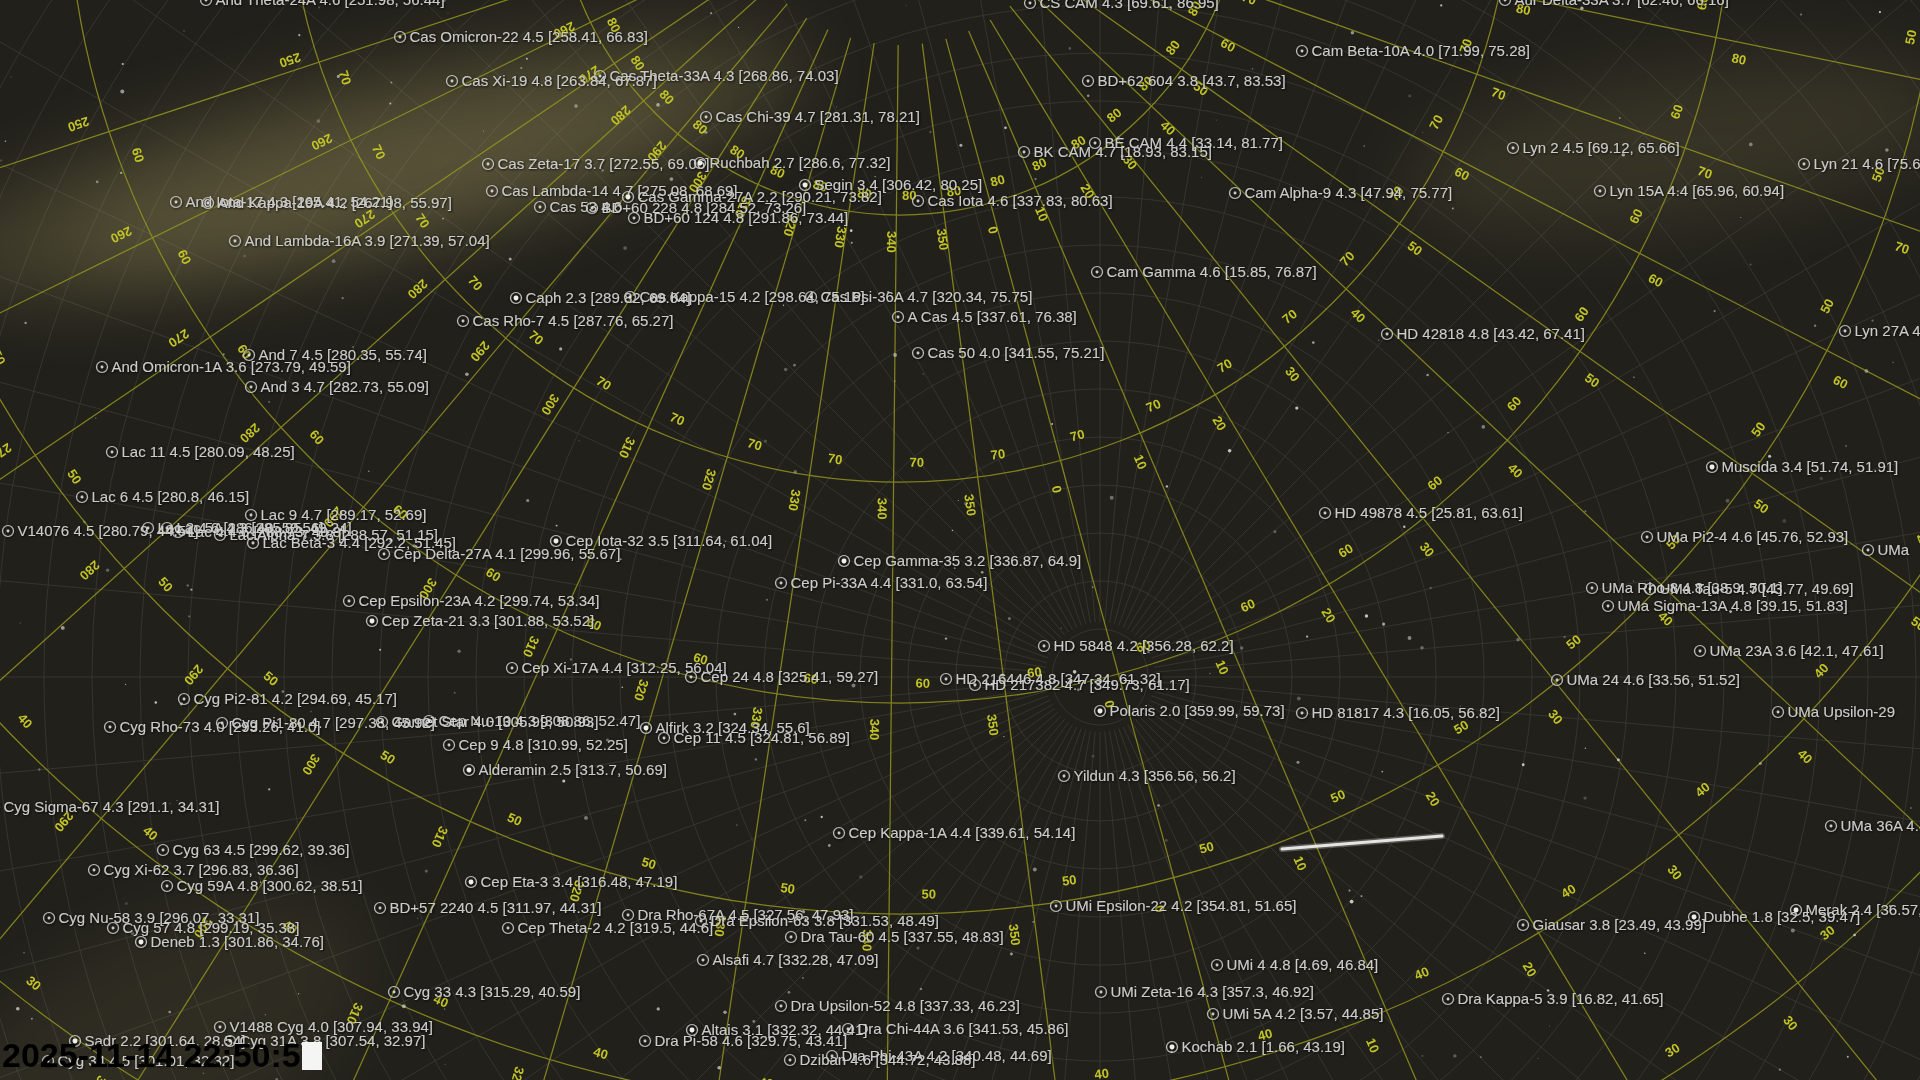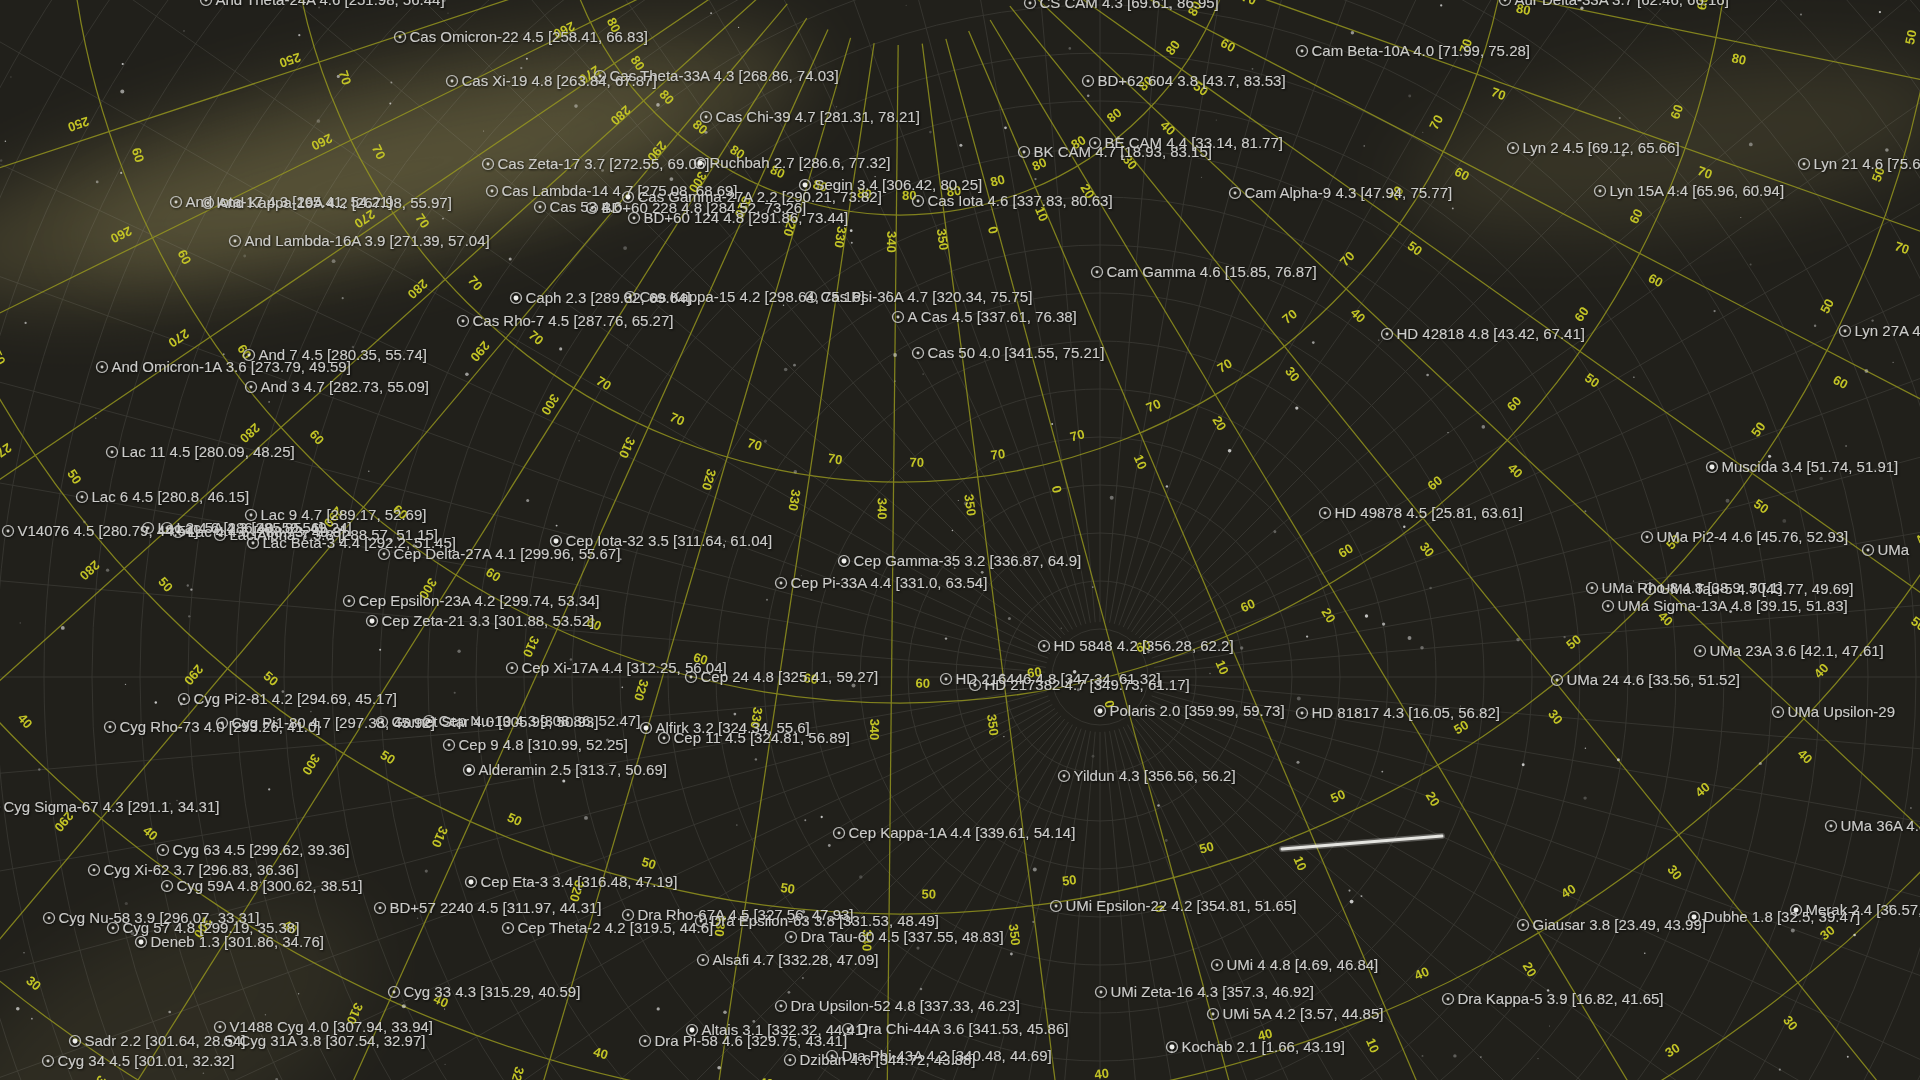--- a/index.html
+++ b/index.html
@@ -1202,13 +1202,14 @@
           <circle cx="230" cy="1041" r="1.4" fill="#efefec" opacity="0.8"></circle>
           <text x="239.5" y="1046" font-size="15" fill="#cbcbc9">Cyg 31A 3.8 [307.54, 32.97]</text>
         </g>
         <g>
           <circle cx="48" cy="1061" r="5.5" fill="none" stroke="#cbcbc9" stroke-width="1.2" opacity="0.9"></circle>
           <circle cx="48" cy="1061" r="1.4" fill="#efefec" opacity="0.8"></circle>
           <text x="57.5" y="1066" font-size="15" fill="#cbcbc9">Cyg 34 4.5 [301.01, 32.32]</text>
         </g>
       </g>
     </svg>
+  <div id="clock"><span>2025-11-14 22:50:5</span><span class="cursor"></span></div>
 </div>
 
 </body></html>

